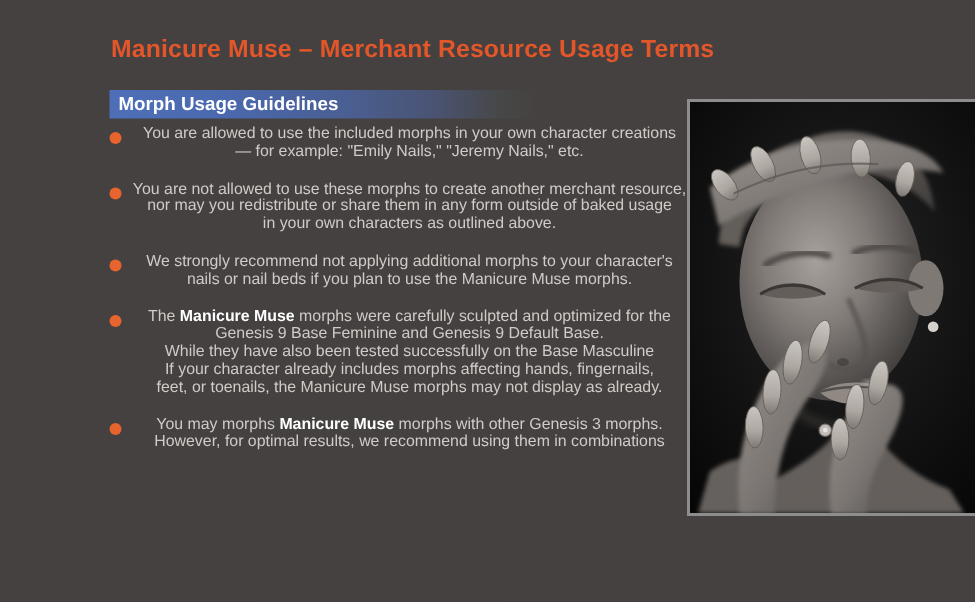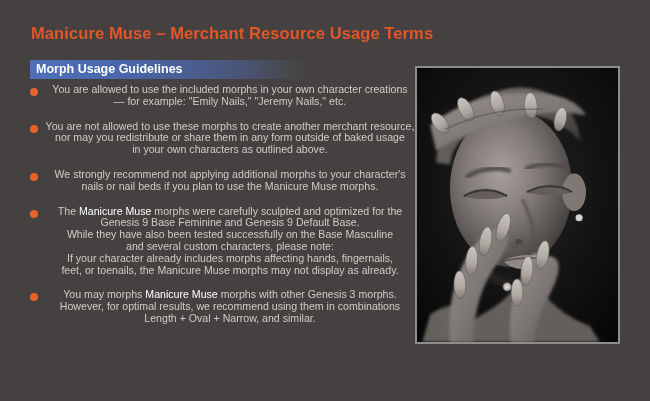--- a/index.html
+++ b/index.html
@@ -11,20 +11,21 @@
     height: 401px;
     background: #454140;
     font-family: "Liberation Sans", sans-serif;
     overflow: hidden;
     position: relative;
   }
   .page {
     position: absolute;
     inset: 0;
     background: #454140;
+    margin-left: 43px;
   }
   .title {
     position: absolute;
     left: 31px;
     top: 24px;
     font-size: 16.5px;
     font-weight: bold;
     color: #e2562a;
     letter-spacing: 0.1px;
     white-space: nowrap;
@@ -71,21 +72,21 @@
     line-height: 11.8px;
     color: #cfcbc7;
     text-align: center;
   }
   .bullet-lines .ln {
     white-space: nowrap;
     display: block;
   }
   .bullet-lines b {
     color: #ffffff;
-    font-weight: normal;
+    font-weight: bold;
   }
 
   
   .photo {
     position: absolute;
     left: 415px;
     top: 66px;
     width: 205px;
     height: 278px;
     border: 2px solid #8d8d8d;
@@ -128,31 +129,29 @@
           <span class="ln"><span>We strongly recommend not applying additional morphs to your character's</span></span>
           <span class="ln"><span>nails or nail beds if you plan to use the Manicure Muse morphs.</span></span>
         </div>
       </div>
       <div class="bullet">
         <span class="bullet-dot"></span>
         <div class="bullet-lines">
           <span class="ln"><span>The </span><b>Manicure Muse</b><span> morphs were carefully sculpted and optimized for the</span></span>
           <span class="ln"><span>Genesis 9 Base Feminine and Genesis 9 Default Base.</span></span>
           <span class="ln"><span>While they have also been tested successfully on the Base Masculine</span></span>
-          <span class="ln"><span>and several custom characters, please note:</span></span>
           <span class="ln"><span>If your character already includes morphs affecting hands, fingernails,</span></span>
           <span class="ln"><span>feet, or toenails, the Manicure Muse morphs may not display as already.</span></span>
         </div>
       </div>
       <div class="bullet">
         <span class="bullet-dot"></span>
         <div class="bullet-lines">
           <span class="ln"><span>You may morphs </span><b>Manicure Muse</b><span> morphs with other Genesis 3 morphs.</span></span>
           <span class="ln"><span>However, for optimal results, we recommend using them in combinations</span></span>
-          <span class="ln"><span>Length + Oval + Narrow, and similar.</span></span>
         </div>
       </div>
     </div>
 
   <div class="photo">
     <svg viewBox="0 0 205 278" preserveAspectRatio="xMidYMid slice">
       <defs>
         <radialGradient id="skin" cx="42%" cy="40%" r="62%">
           <stop offset="0%" stop-color="#b9b2ad"></stop>
           <stop offset="48%" stop-color="#8e8783"></stop>

